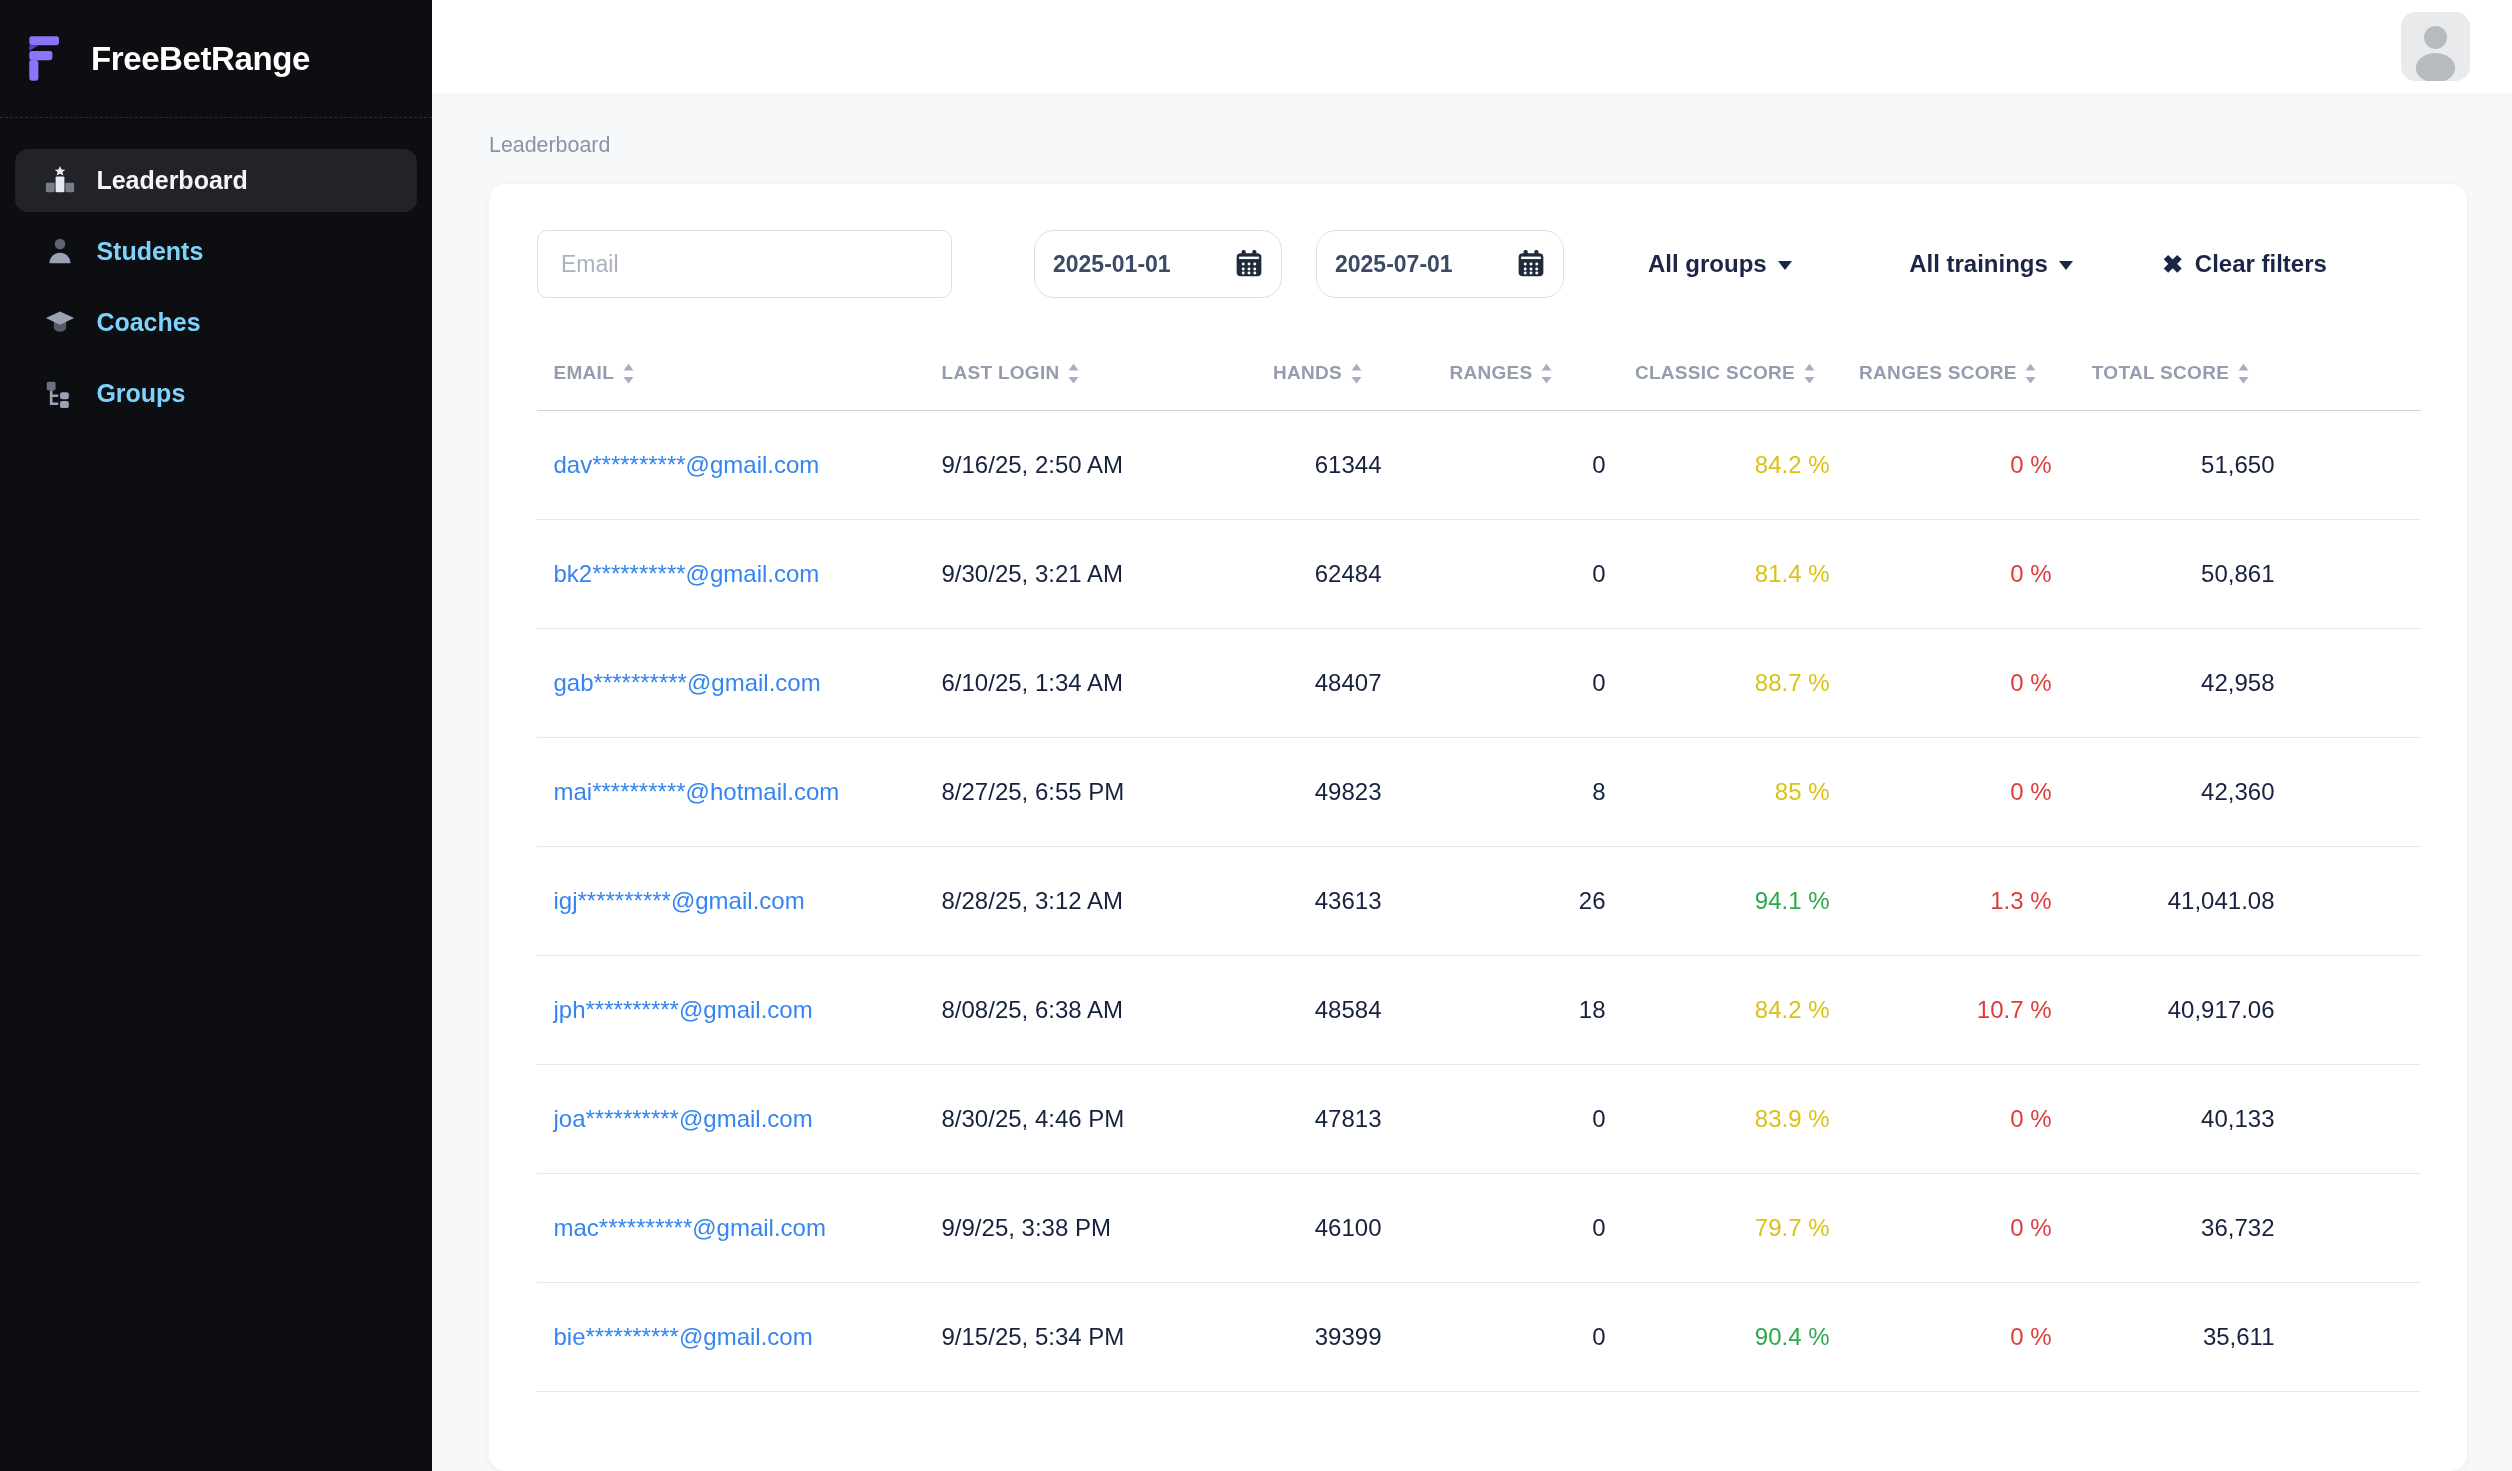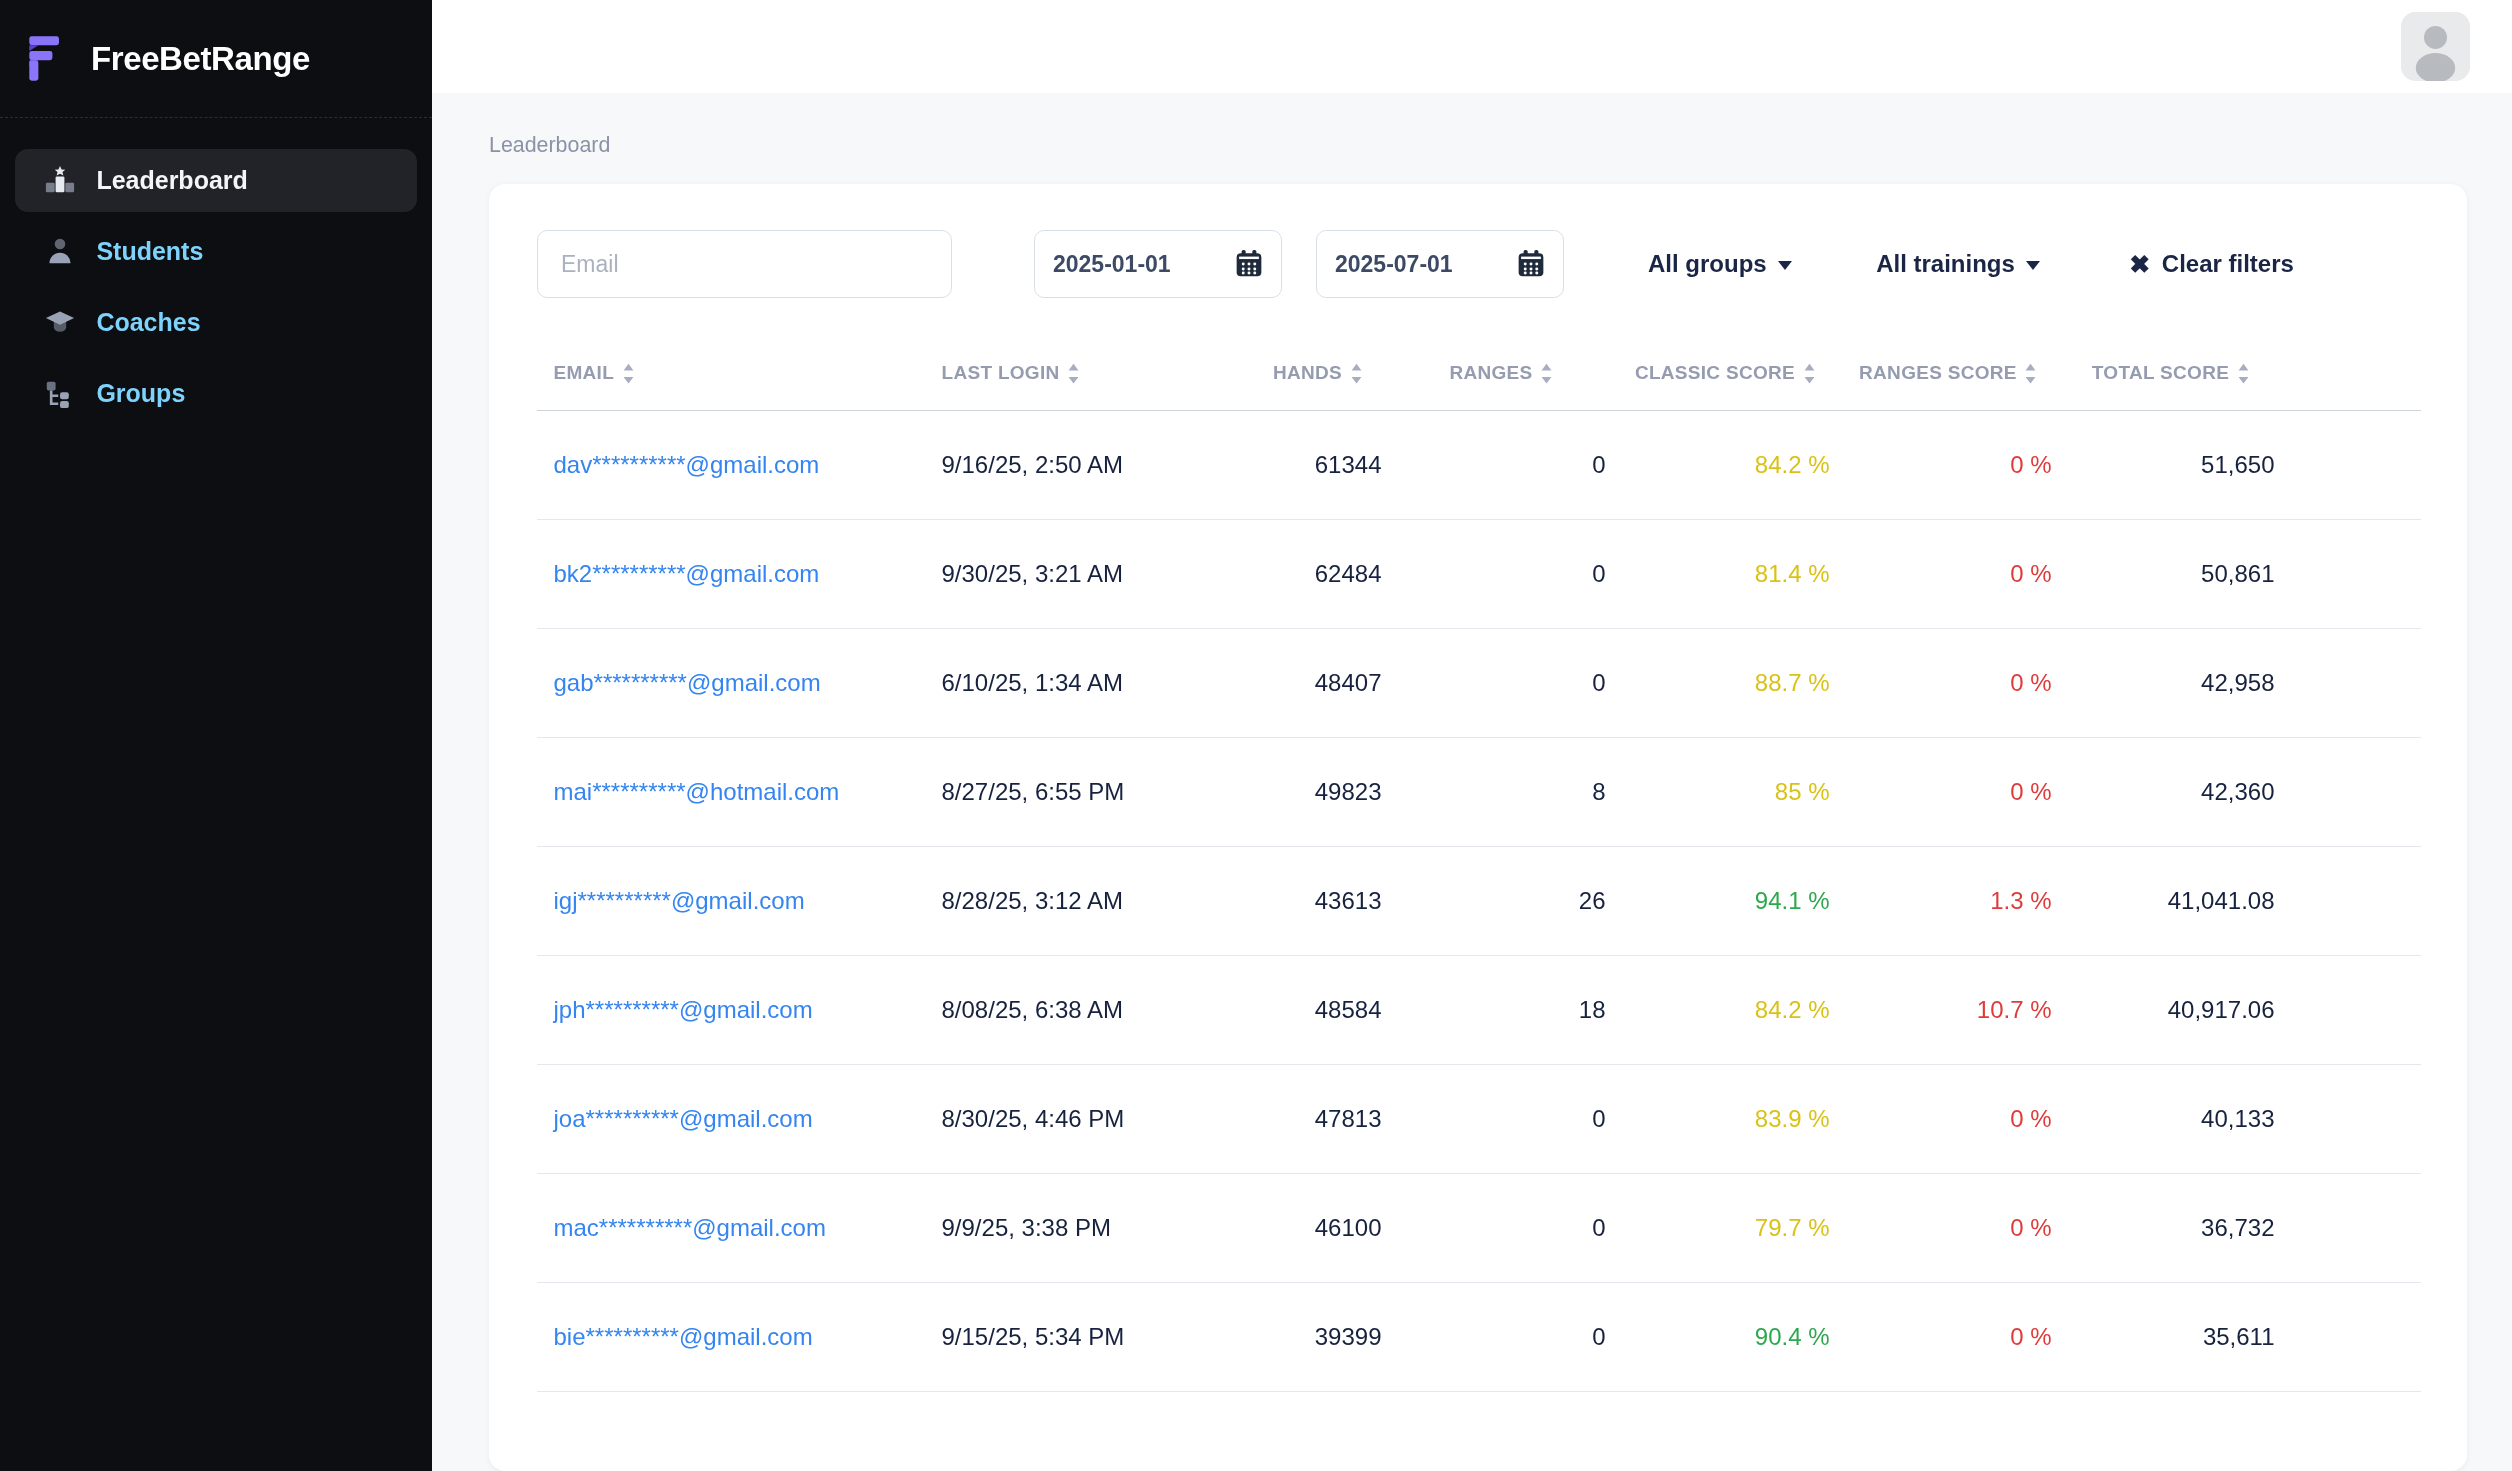--- a/index.html
+++ b/index.html
@@ -59,34 +59,34 @@
   }
   
   .filters{display:flex;align-items:center;}
   .email-input{
     width:415px;height:68px;border:1.6px solid #d9dfe9;border-radius:10px;
     font-size:23px;color:#17223f;padding:0 23px;outline:none;
     font-family:"Liberation Sans", sans-serif;
   }
   .email-input::placeholder{color:#aab2c0;}
   .date-field{
-    width:248px;height:68px;border:1.6px solid #d9dfe9;border-radius:10px;
+    width:248px;height:68px;border:1.6px solid #d9dfe9;border-radius:20px;
     display:flex;align-items:center;justify-content:space-between;
     padding:0 18px;cursor:pointer;background:#fff;
   }
   .date-field:first-of-type{margin-left:82px;}
   .date-field + .date-field{margin-left:34px;}
   .date-value{font-size:23px;font-weight:600;color:#3d4a66;}
   .cal-icon{width:28px;height:28px;}
   .dropdown{
     display:flex;align-items:center;gap:11.5px;cursor:pointer;
     font-size:24px;font-weight:700;color:#1b2545;
   }
   .dd-groups{margin-left:84px;}
-  .dd-trainings{margin-left:84px;}
+  .dd-trainings{margin-left:117px;}
   .caret{
     width:0;height:0;border-left:7.4px solid transparent;border-right:7.4px solid transparent;
     border-top:9px solid #1b2545;margin-top:3.3px;
   }
   .clear-btn{
     margin-left:89px;display:flex;align-items:center;gap:11.5px;cursor:pointer;
     font-size:24px;font-weight:700;color:#1b2545;background:none;border:none;
     font-family:"Liberation Sans", sans-serif;
   }
   .clear-x{font-size:25px;line-height:1;}

